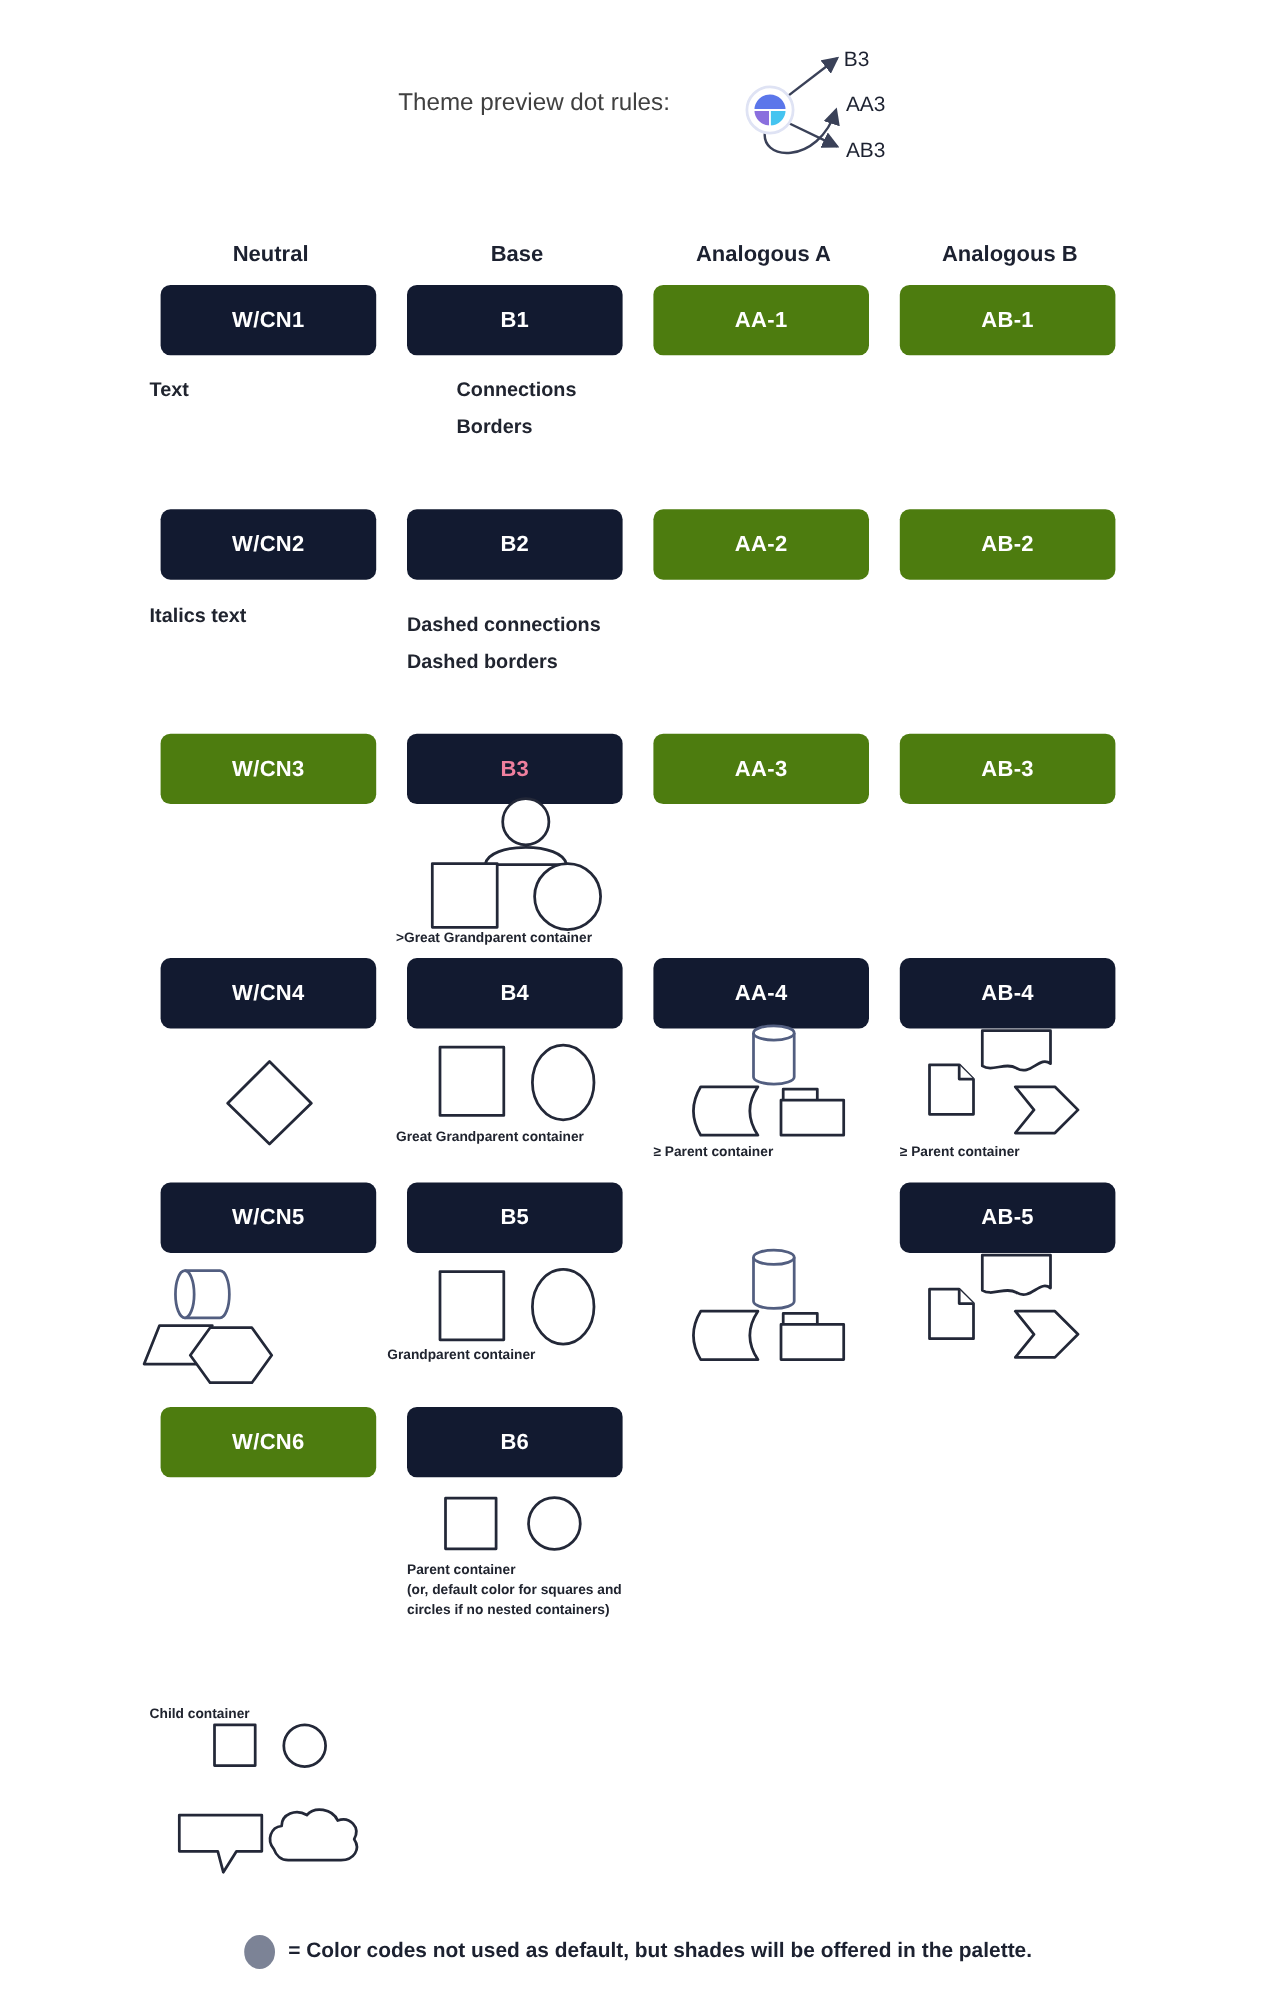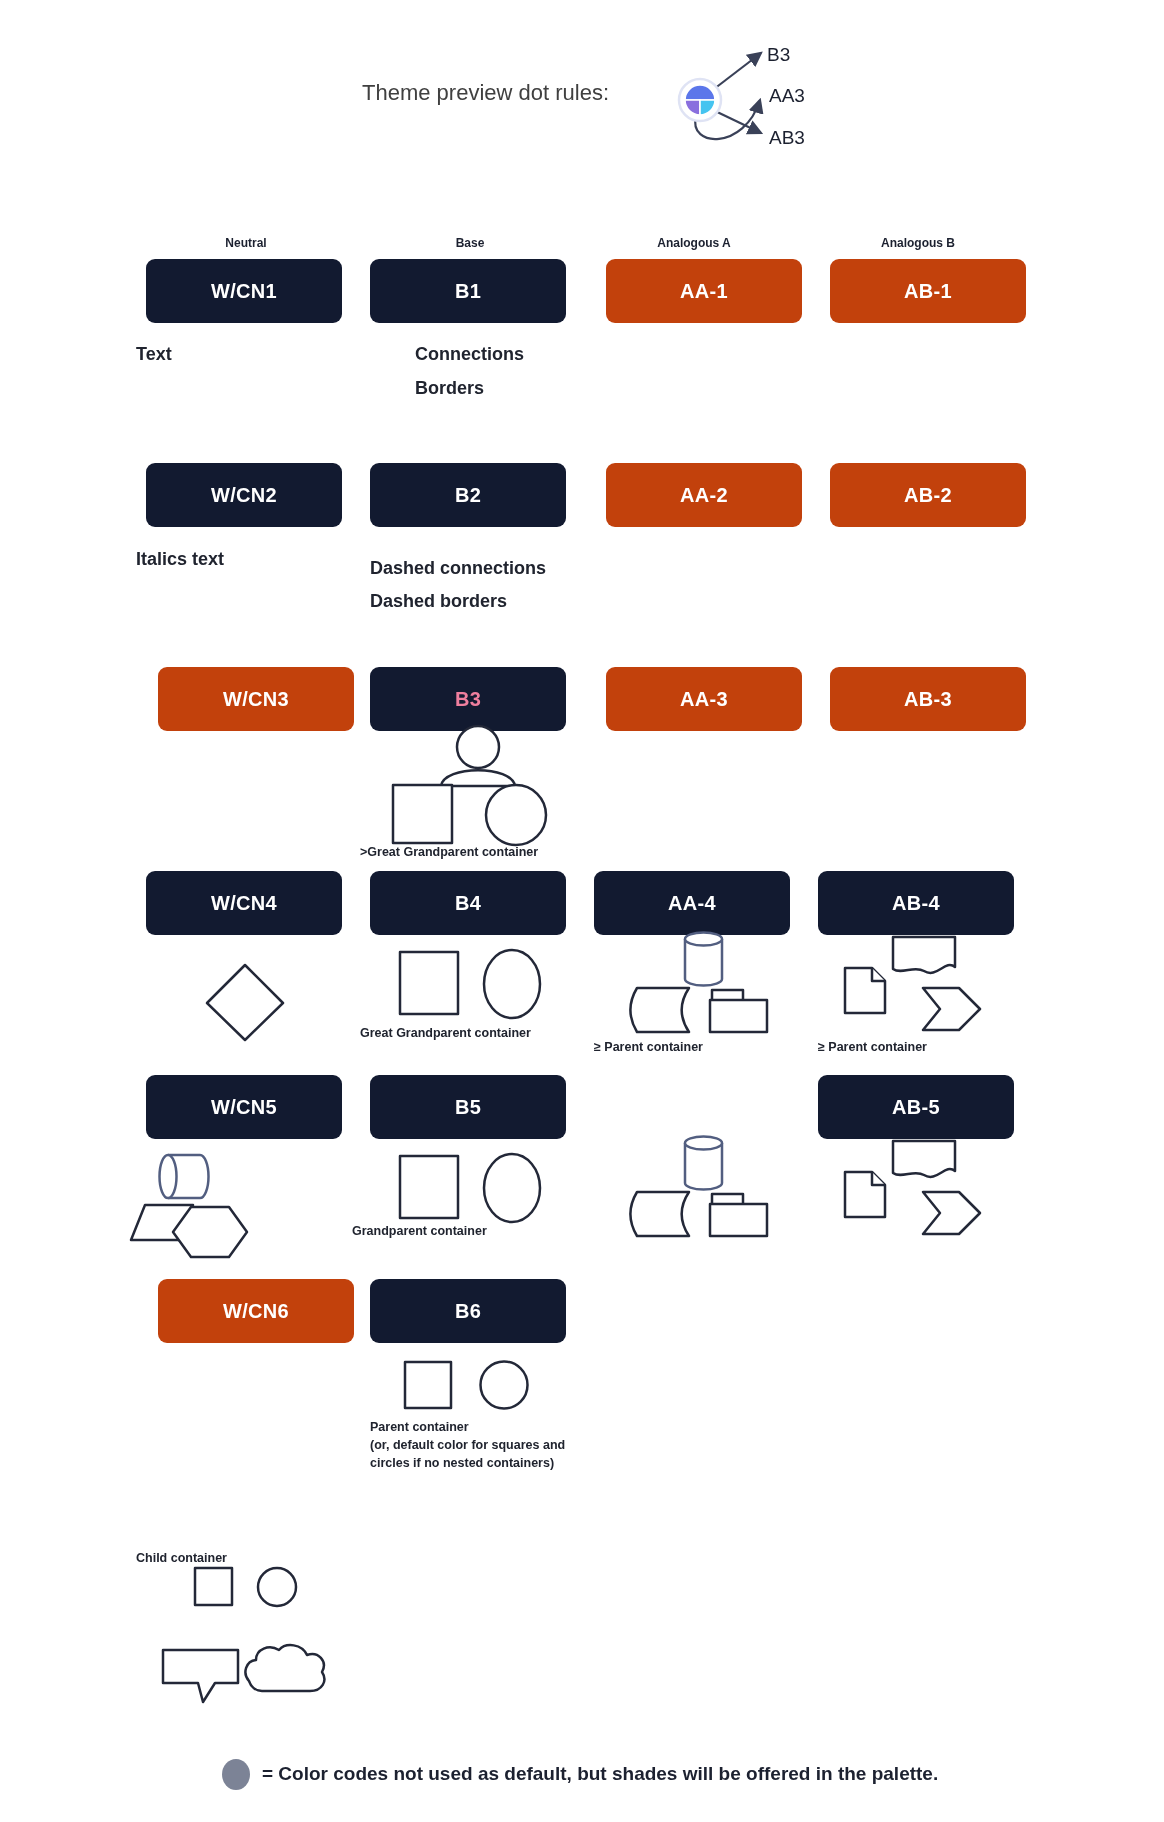--- a/index.html
+++ b/index.html
@@ -1,24 +1,24 @@
 <!DOCTYPE html>
 <html><head>
 <meta charset="utf-8">
 <style>
   html,body{margin:0;padding:0;background:#fff;}
   .canvas{position:relative;width:1164px;height:1822px;background:#ffffff;
           font-family:"Liberation Sans",sans-serif;color:#20242f;overflow:hidden;}
   .title{position:absolute;left:362px;top:80px;font-size:22px;font-weight:500;color:#404040;white-space:nowrap;}
   .dot-label{position:absolute;font-size:19px;font-weight:400;color:#1c2130;white-space:nowrap;}
-  .col-header{position:absolute;top:220px;width:200px;text-align:center;font-size:12px;font-weight:700;color:#1c2130;margin-top:16px;}
+  .col-header{position:absolute;top:220px;width:200px;text-align:center;font-size:20px;font-weight:700;color:#1c2130;}
   .swatch{position:absolute;width:196px;height:64px;border-radius:9px;display:flex;align-items:center;justify-content:center;
           color:#ffffff;font-size:20px;font-weight:700;letter-spacing:.3px;}
   .dark{background:#121a30;}
-  .gray{background:#c2410c;margin-left:12px;}
+  .gray{background:#4d7c0f;}
   .pink{color:#ef7f9e;}
   .ann{position:absolute;font-weight:700;color:#20242f;white-space:nowrap;text-align:right;}
   .ann-lg{font-size:18px;}
   .ann-sm{font-size:12.5px;}
   .ctr{width:220px;text-align:left;}
   .svgc{position:absolute;}
   .shape{fill:#ffffff;stroke:#232838;stroke-width:2.5;stroke-linejoin:round;}
   .shape-slate{fill:#ffffff;stroke:#525e80;stroke-width:2.5;stroke-linejoin:round;}
   .arrow{fill:none;stroke:#3a4158;stroke-width:2.2;}
   .legend-dot{position:absolute;left:222px;top:1759px;width:28px;height:31px;border-radius:50%;background:#7c8396;}

